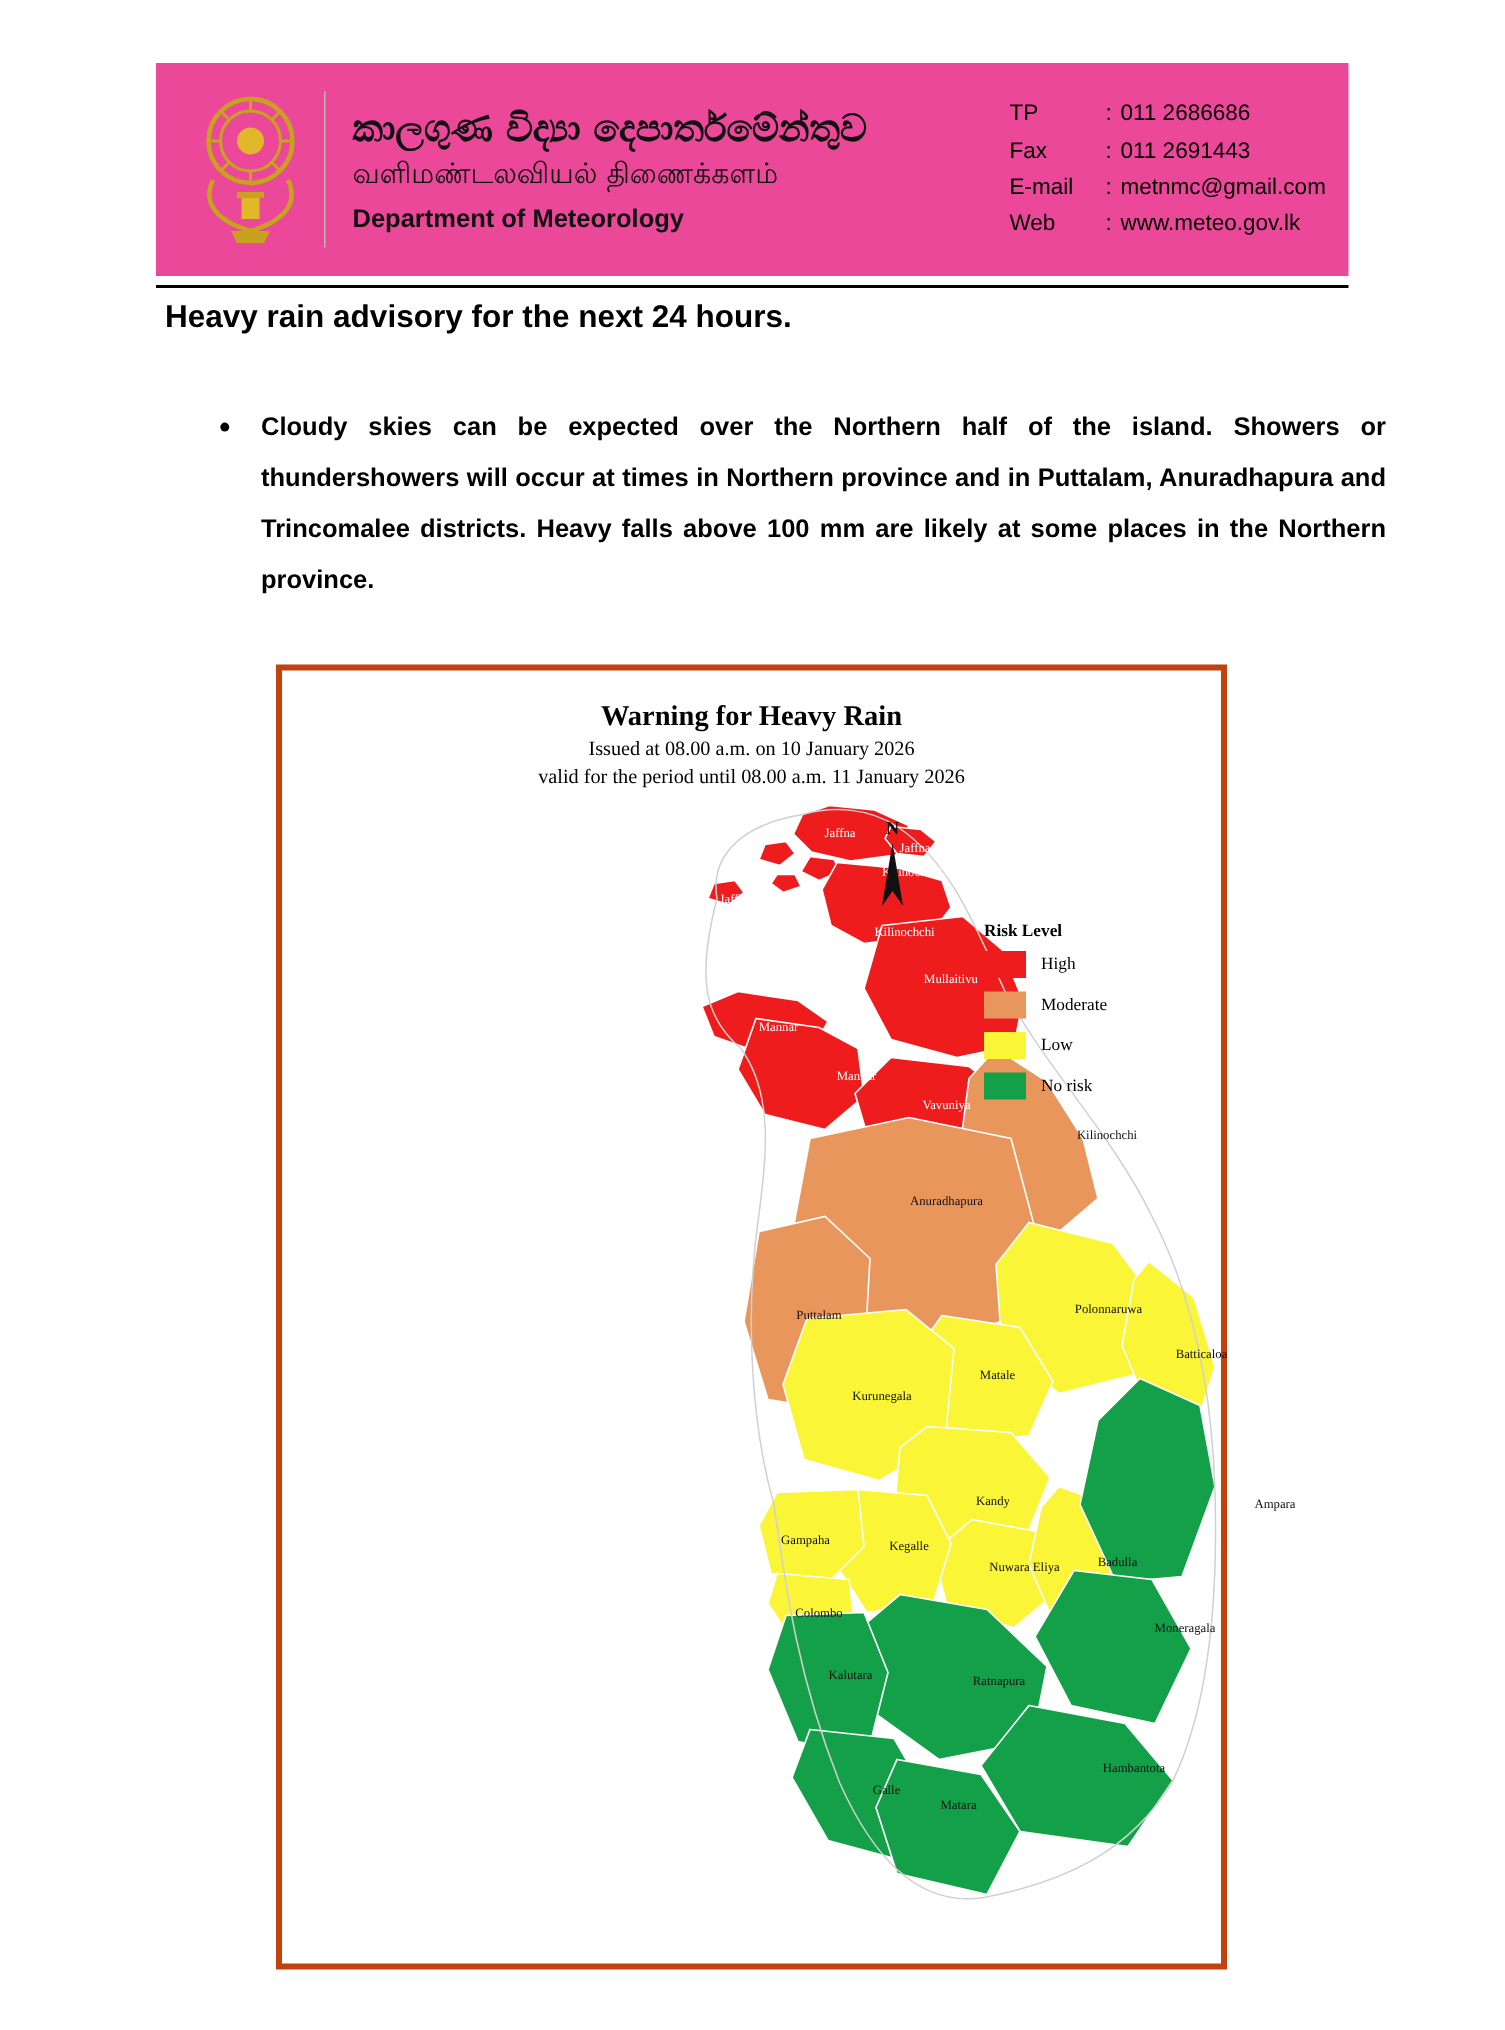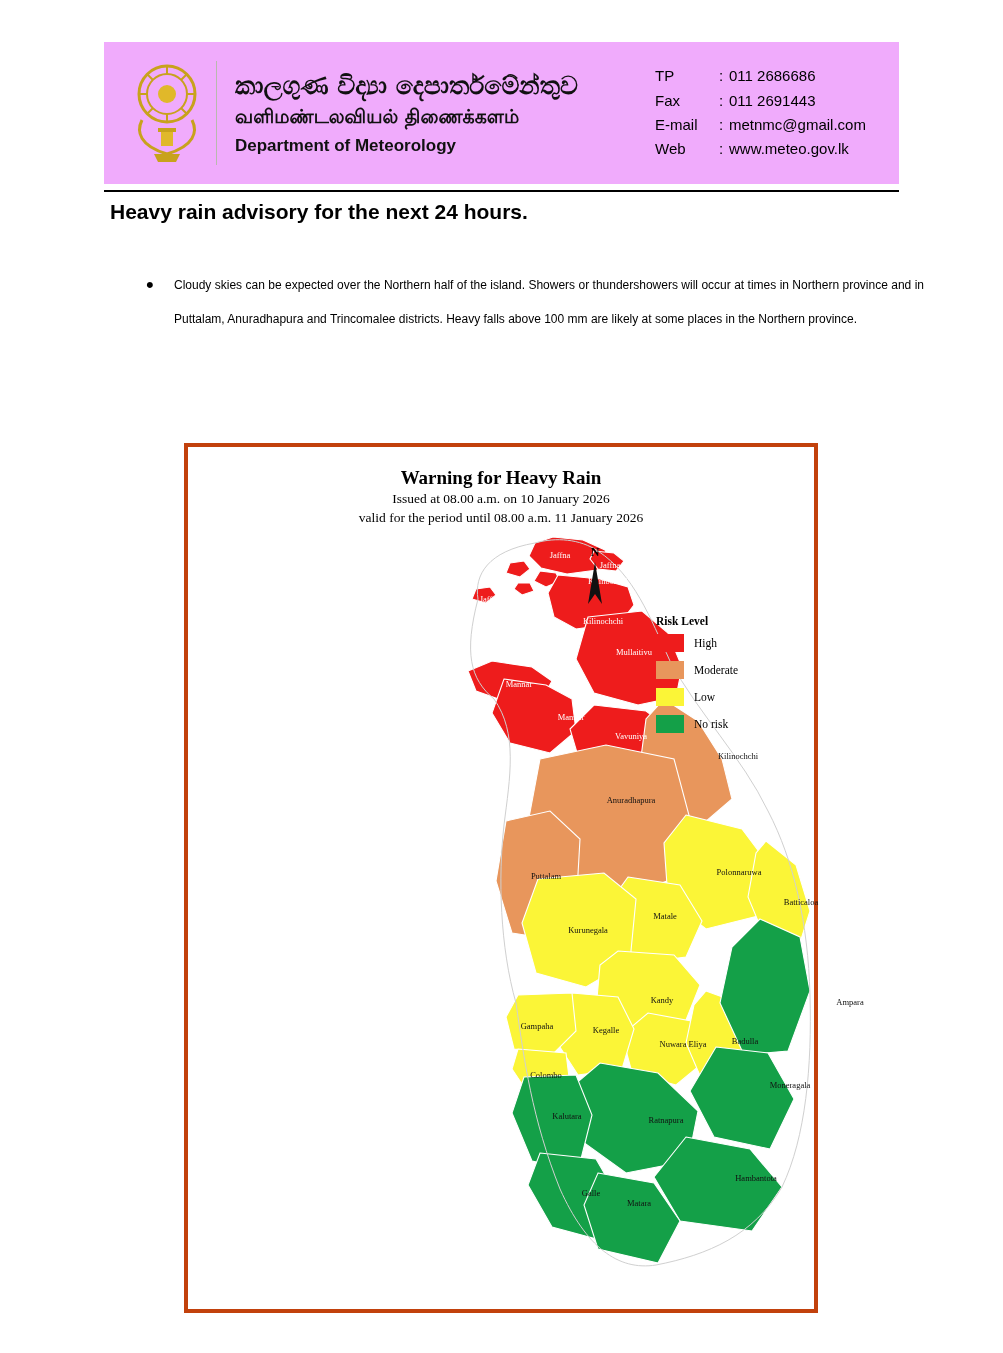--- a/index.html
+++ b/index.html
@@ -16,21 +16,21 @@
     overflow: hidden;
   }
 
   
   .letterhead {
     position: absolute;
     left: 104px;
     top: 42px;
     width: 795px;
     height: 142px;
-    background: #f0abfc;
+    background: #ec4899;
     display: flex;
     align-items: center;
     box-sizing: border-box;
   }
   .crest {
     width: 82px;
     height: 112px;
     margin-left: 22px;
     margin-right: 8px;
     flex: none;
@@ -50,35 +50,36 @@
   }
   .dept-si {
     font-size: 25px;
     font-weight: bold;
     color: #111;
     line-height: 1.25;
     font-family: "DejaVu Sans", sans-serif;
   }
   .dept-ta {
     font-size: 19px;
-    font-weight: bold;
+    font-weight: normal;
     color: #111;
     line-height: 1.4;
     margin-top: 2px;
     font-family: "DejaVu Sans", sans-serif;
   }
   .dept-en {
     font-size: 17px;
     font-weight: bold;
     color: #111;
     margin-top: 6px;
   }
   .contacts {
     font-size: 15px;
     line-height: 1.62;
+    margin-left: 18px;
   }
   .contacts .row {
     display: flex;
   }
   .contacts .lbl {
     width: 64px;
     flex: none;
   }
   .contacts .sep {
     width: 10px;
@@ -109,22 +110,22 @@
     width: 800px;
     display: flex;
   }
   .bullet-dot {
     width: 28px;
     flex: none;
     font-size: 22px;
     line-height: 34px;
   }
   .bullet-text {
-    font-size: 12px;
-    font-weight: normal;
+    font-size: 17px;
+    font-weight: bold;
     line-height: 34px;
     text-align: justify;
     width: 750px;
   }
 
   
   .figure {
     position: absolute;
     left: 184px;
     top: 443px;

